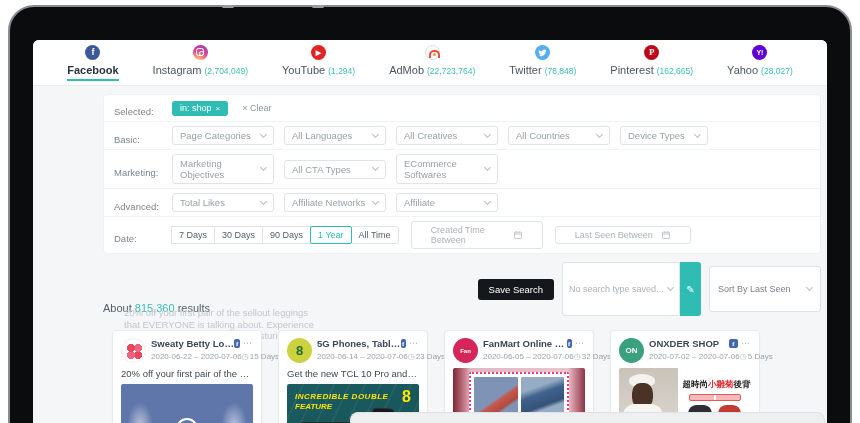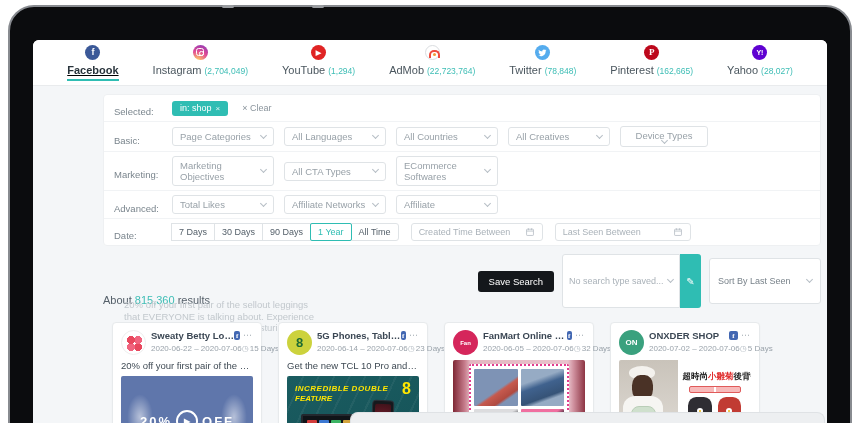--- a/index.html
+++ b/index.html
@@ -18,21 +18,21 @@
 
   
   .tabs { height:46px; display:flex; justify-content:center; align-items:center; gap:34px;
           background:#fff; border-bottom:1px solid #e9ebed; }
   .tab { display:flex; flex-direction:column; align-items:center; cursor:pointer; }
   .tab-ic { width:15px; height:15px; border-radius:50%; display:flex; align-items:center; justify-content:center;
             color:#fff; font-size:9px; font-weight:bold; margin-bottom:4px; line-height:1; }
   .tab-row { display:flex; align-items:baseline; gap:3px; padding-bottom:3px; border-bottom:2px solid transparent; }
   .tab-label { font-size:11px; color:#4a565e; }
   .tab.active .tab-label { color:#28333b; font-weight:bold; }
-  .tab.active .tab-row { border-bottom-color:#2fbdb3;text-decoration:underline; }
+  .tab.active .tab-row { border-bottom-color:#2fbdb3; }
   .tab-count { font-size:8.5px; color:#3dbdb5; }
   .ic-fb { background:#3b5998; }
   .ic-ig { background:radial-gradient(circle at 30% 110%, #fdc468 10%, #df4996 55%, #8a3ab9 95%); position:relative; }
   .ic-ig span { width:8px; height:8px; border:1px solid #fff; border-radius:2.5px; display:block; position:relative; }
   .ic-ig span::after { content:""; position:absolute; left:2px; top:2px; width:2.5px; height:2.5px; border:1px solid #fff; border-radius:50%; }
   .ic-yt { background:#e02424; font-size:7px; }
   .ic-admob { background:#fff; border:1px solid #dadde0; position:relative; }
   .ic-admob::before { content:""; position:absolute; left:3px; top:4.5px; width:7px; height:6px;
                       border:2px solid #ef4b3f; border-bottom:none; border-radius:5px 5px 0 0; }
   .ic-admob::after { content:""; position:absolute; right:2.5px; bottom:3px; width:3px; height:3px; border-radius:50%; background:#f29c38; }
@@ -44,30 +44,30 @@
   .content { background:#f4f6f8; height:100%; padding-top:8px; }
   .panel { width:718px; margin-left:70px; background:#fff; border:1px solid #eef0f2; border-radius:4px; }
   .frow { display:flex; align-items:center; padding:4px 10px; min-height:23px; border-bottom:1px solid #f1f3f5; }
   .frow:last-child { border-bottom:none; }
   .flabel { width:58px; font-size:9.5px; color:#7a858d; flex-shrink:0;margin-top:7px; }
   .chip { background:#2fbdb3; color:#fff; font-size:9px; padding:2.5px 8px; border-radius:3px; cursor:pointer; }
   .chip .x { margin-left:4px; font-size:8px; opacity:.85; }
   .clear { font-size:9px; color:#8a949c; margin-left:14px; cursor:pointer; }
   .select { display:flex; align-items:center; justify-content:space-between; border:1px solid #dfe3e6; border-radius:3px;
             padding:3px 7px; font-size:9.5px; color:#98a1a8; width:102px; margin-right:10px; cursor:pointer; background:#fff; }
-  .select.w84 { width:88px;flex-direction:column; }
+  .select.w84 { width:88px; }
   .chev { width:5px; height:5px; border-right:1px solid #b6bec5; border-bottom:1px solid #b6bec5;
           transform:rotate(45deg); margin-top:-3px; flex-shrink:0; }
   .seg { border:1px solid #dfe3e6; background:#fff; padding:3px 7px; font-size:9px; color:#55606a;
          margin-left:-1px; cursor:pointer; position:relative; }
   .seg:first-child { margin-left:0; border-radius:3px 0 0 3px; }
   .seg.last { border-radius:0 3px 3px 0; }
   .seg.sel { color:#2fbdb3; border-color:#2fbdb3; z-index:2; border-radius:2px; }
   .dinput { display:flex; align-items:center; justify-content:space-between; border:1px solid #dfe3e6; border-radius:3px;
-            padding:3px 7px; font-size:9px; color:#aab2b9; width:132px; margin-left:12px; background:#fff; }
+            padding:3px 19px; font-size:9px; color:#aab2b9; width:132px; margin-left:12px; background:#fff; }
   .cal { flex-shrink:0; }
 
   
   .results { width:718px; margin:8px 0 0 70px; display:flex; align-items:center; }
   .res-text { font-size:11px; color:#55606a;margin-top:37px; }
   .res-text b { color:#3dbdb5; font-weight:normal; }
   .res-right { margin-left:auto; display:flex; align-items:center; gap:8px; }
   .save-btn { background:#14171b; color:#fff; font-size:9.5px; padding:5px 11px; border-radius:3px; cursor:pointer; }
   .saved-wrap { display:flex; }
   .saved-sel { display:flex; align-items:center; border:1px solid #dfe3e6; border-radius:3px 0 0 3px; background:#fff;
@@ -255,25 +255,25 @@
         <span class="flabel">Basic:</span>
         <span class="select">
             <span>Page Categories</span>
             <span class="chev"></span>
           </span>
         <span class="select">
             <span>All Languages</span>
             <span class="chev"></span>
           </span>
         <span class="select">
+            <span>All Creatives</span>
+            <span class="chev"></span>
+          </span>
+        <span class="select">
             <span>All Countries</span>
-            <span class="chev"></span>
-          </span>
-        <span class="select">
-            <span>All Creatives</span>
             <span class="chev"></span>
           </span>
         <span class="select w84">
             <span>Device Types</span>
             <span class="chev"></span>
           </span>
       </div>
       <div class="frow">
         <span class="flabel">Marketing:</span>
         <span class="select">

